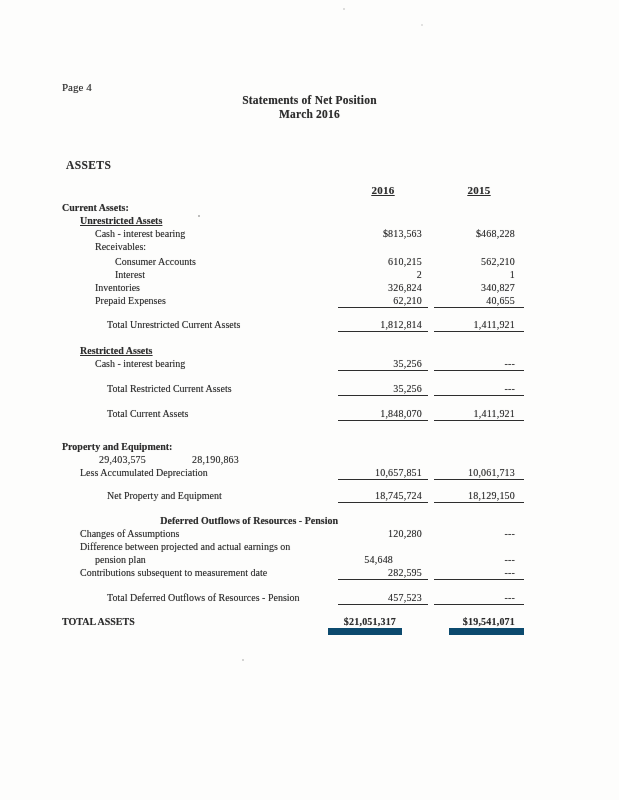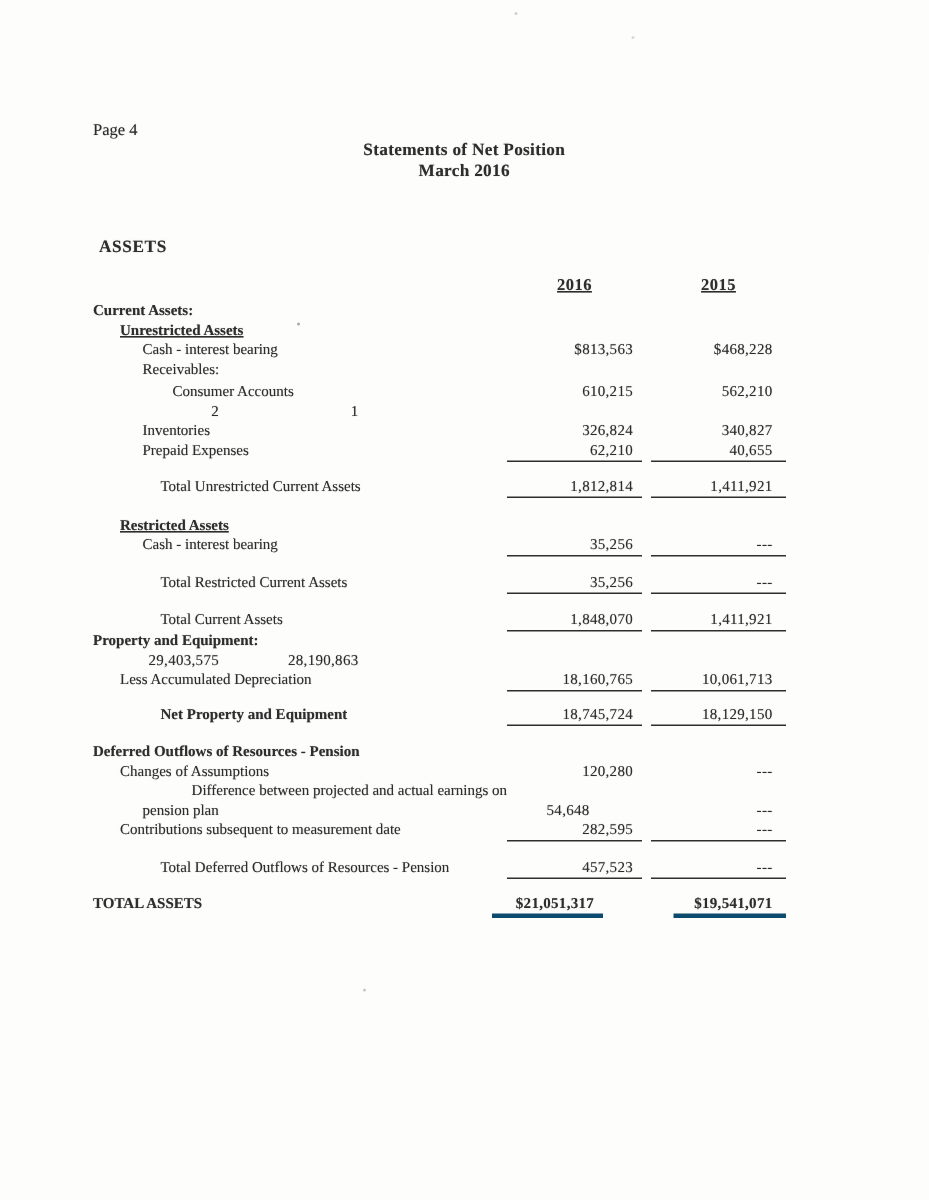--- a/index.html
+++ b/index.html
@@ -20,21 +20,21 @@
   .col-h + .col-h{margin-left:6px;}
   .rows{position:absolute;left:62px;top:201px;width:462px;}
   .row{display:flex;font-size:10px;line-height:13px;}
   .row .lab{width:276px;box-sizing:border-box;white-space:nowrap;overflow:visible;}
   .row .v{width:90px;box-sizing:border-box;text-align:right;padding-right:6px;
     letter-spacing:.2px;white-space:nowrap;}
   .row .v.second{margin-left:6px;padding-right:9px;}
   .row.bold{font-weight:bold;}
   .row.ulabel .lab span{text-decoration:underline;}
   .row .v.rl{border-bottom:1.4px solid #2e2e2e;}
-  .row .v.rh{border-bottom:3px solid #0c4a6e;}
+  .row .v.rh{border-bottom:7px solid #0c4a6e;}
   .speck{position:absolute;border-radius:50%;}
 </style>
 </head>
 <body>
 
 <div class="sheet">
 
   <div class="page-label">Page 4</div>
 
   <div class="title-block">
@@ -70,20 +70,21 @@
         <div class="lab" style="padding-left: 33px;"><span>Receivables:</span></div>
         <div class="v first"></div>
         <div class="v second"></div>
       </div>
       <div class="row" style="margin-top: 2px;">
         <div class="lab" style="padding-left: 53px;"><span>Consumer Accounts</span></div>
         <div class="v first">610,215</div>
         <div class="v second">562,210</div>
       </div>
       <div class="row" style="margin-top: 0px;">
+        <div class="lab" style="padding-left: 53px;"><span>Interest</span></div>
         <div class="v first">2</div>
         <div class="v second">1</div>
       </div>
       <div class="row" style="margin-top: 0px;">
         <div class="lab" style="padding-left: 33px;"><span>Inventories</span></div>
         <div class="v first">326,824</div>
         <div class="v second">340,827</div>
       </div>
       <div class="row" style="margin-top: 0px;">
         <div class="lab" style="padding-left: 33px;"><span>Prepaid Expenses</span></div>
@@ -108,50 +109,50 @@
       <div class="row" style="margin-top: 11px;">
         <div class="lab" style="padding-left: 45px;"><span>Total Restricted Current Assets</span></div>
         <div class="v first rl">35,256</div>
         <div class="v second rl">---</div>
       </div>
       <div class="row" style="margin-top: 11px;">
         <div class="lab" style="padding-left: 45px;"><span>Total Current Assets</span></div>
         <div class="v first rl">1,848,070</div>
         <div class="v second rl">1,411,921</div>
       </div>
-      <div class="row bold" style="margin-top: 0;">
+      <div class="row bold" style="margin-top: 19px;">
         <div class="lab" style="padding-left: 0px;"><span>Property and Equipment:</span></div>
         <div class="v first"></div>
         <div class="v second"></div>
       </div>
       <div class="row" style="margin-top: 0px;">
         <div class="v first">29,403,575</div>
         <div class="v second">28,190,863</div>
       </div>
       <div class="row" style="margin-top: 0px;">
         <div class="lab" style="padding-left: 18px;"><span>Less Accumulated Depreciation</span></div>
-        <div class="v first rl">18,160,765</div>
+        <div class="v first rl">10,657,851</div>
         <div class="v second rl">10,061,713</div>
       </div>
       <div class="row" style="margin-top: 9px;">
-        <div class="lab" style="padding-left: 45px; font-weight: bold;"><span>Net Property and Equipment</span></div>
+        <div class="lab" style="padding-left: 45px;"><span>Net Property and Equipment</span></div>
         <div class="v first rl">18,745,724</div>
         <div class="v second rl">18,129,150</div>
       </div>
-      <div class="row bold" style="margin-top: 11px;">
+      <div class="row bold" style="margin-top: 11px; text-align: right;">
         <div class="lab" style="padding-left: 0px;"><span>Deferred Outflows of Resources - Pension</span></div>
         <div class="v first"></div>
         <div class="v second"></div>
       </div>
       <div class="row" style="margin-top: 0px;">
         <div class="lab" style="padding-left: 18px;"><span>Changes of Assumptions</span></div>
         <div class="v first">120,280</div>
         <div class="v second">---</div>
       </div>
-      <div class="row" style="margin-top: 0px; text-align: right;">
+      <div class="row" style="margin-top: 0px;">
         <div class="lab" style="padding-left: 18px;"><span>Difference between projected and actual earnings on</span></div>
         <div class="v first"></div>
         <div class="v second"></div>
       </div>
       <div class="row" style="margin-top: 0px; gap: 48px;">
         <div class="lab" style="padding-left: 33px;"><span>pension plan</span></div>
         <div class="v first">54,648</div>
         <div class="v second">---</div>
       </div>
       <div class="row" style="margin-top: 0px;">

